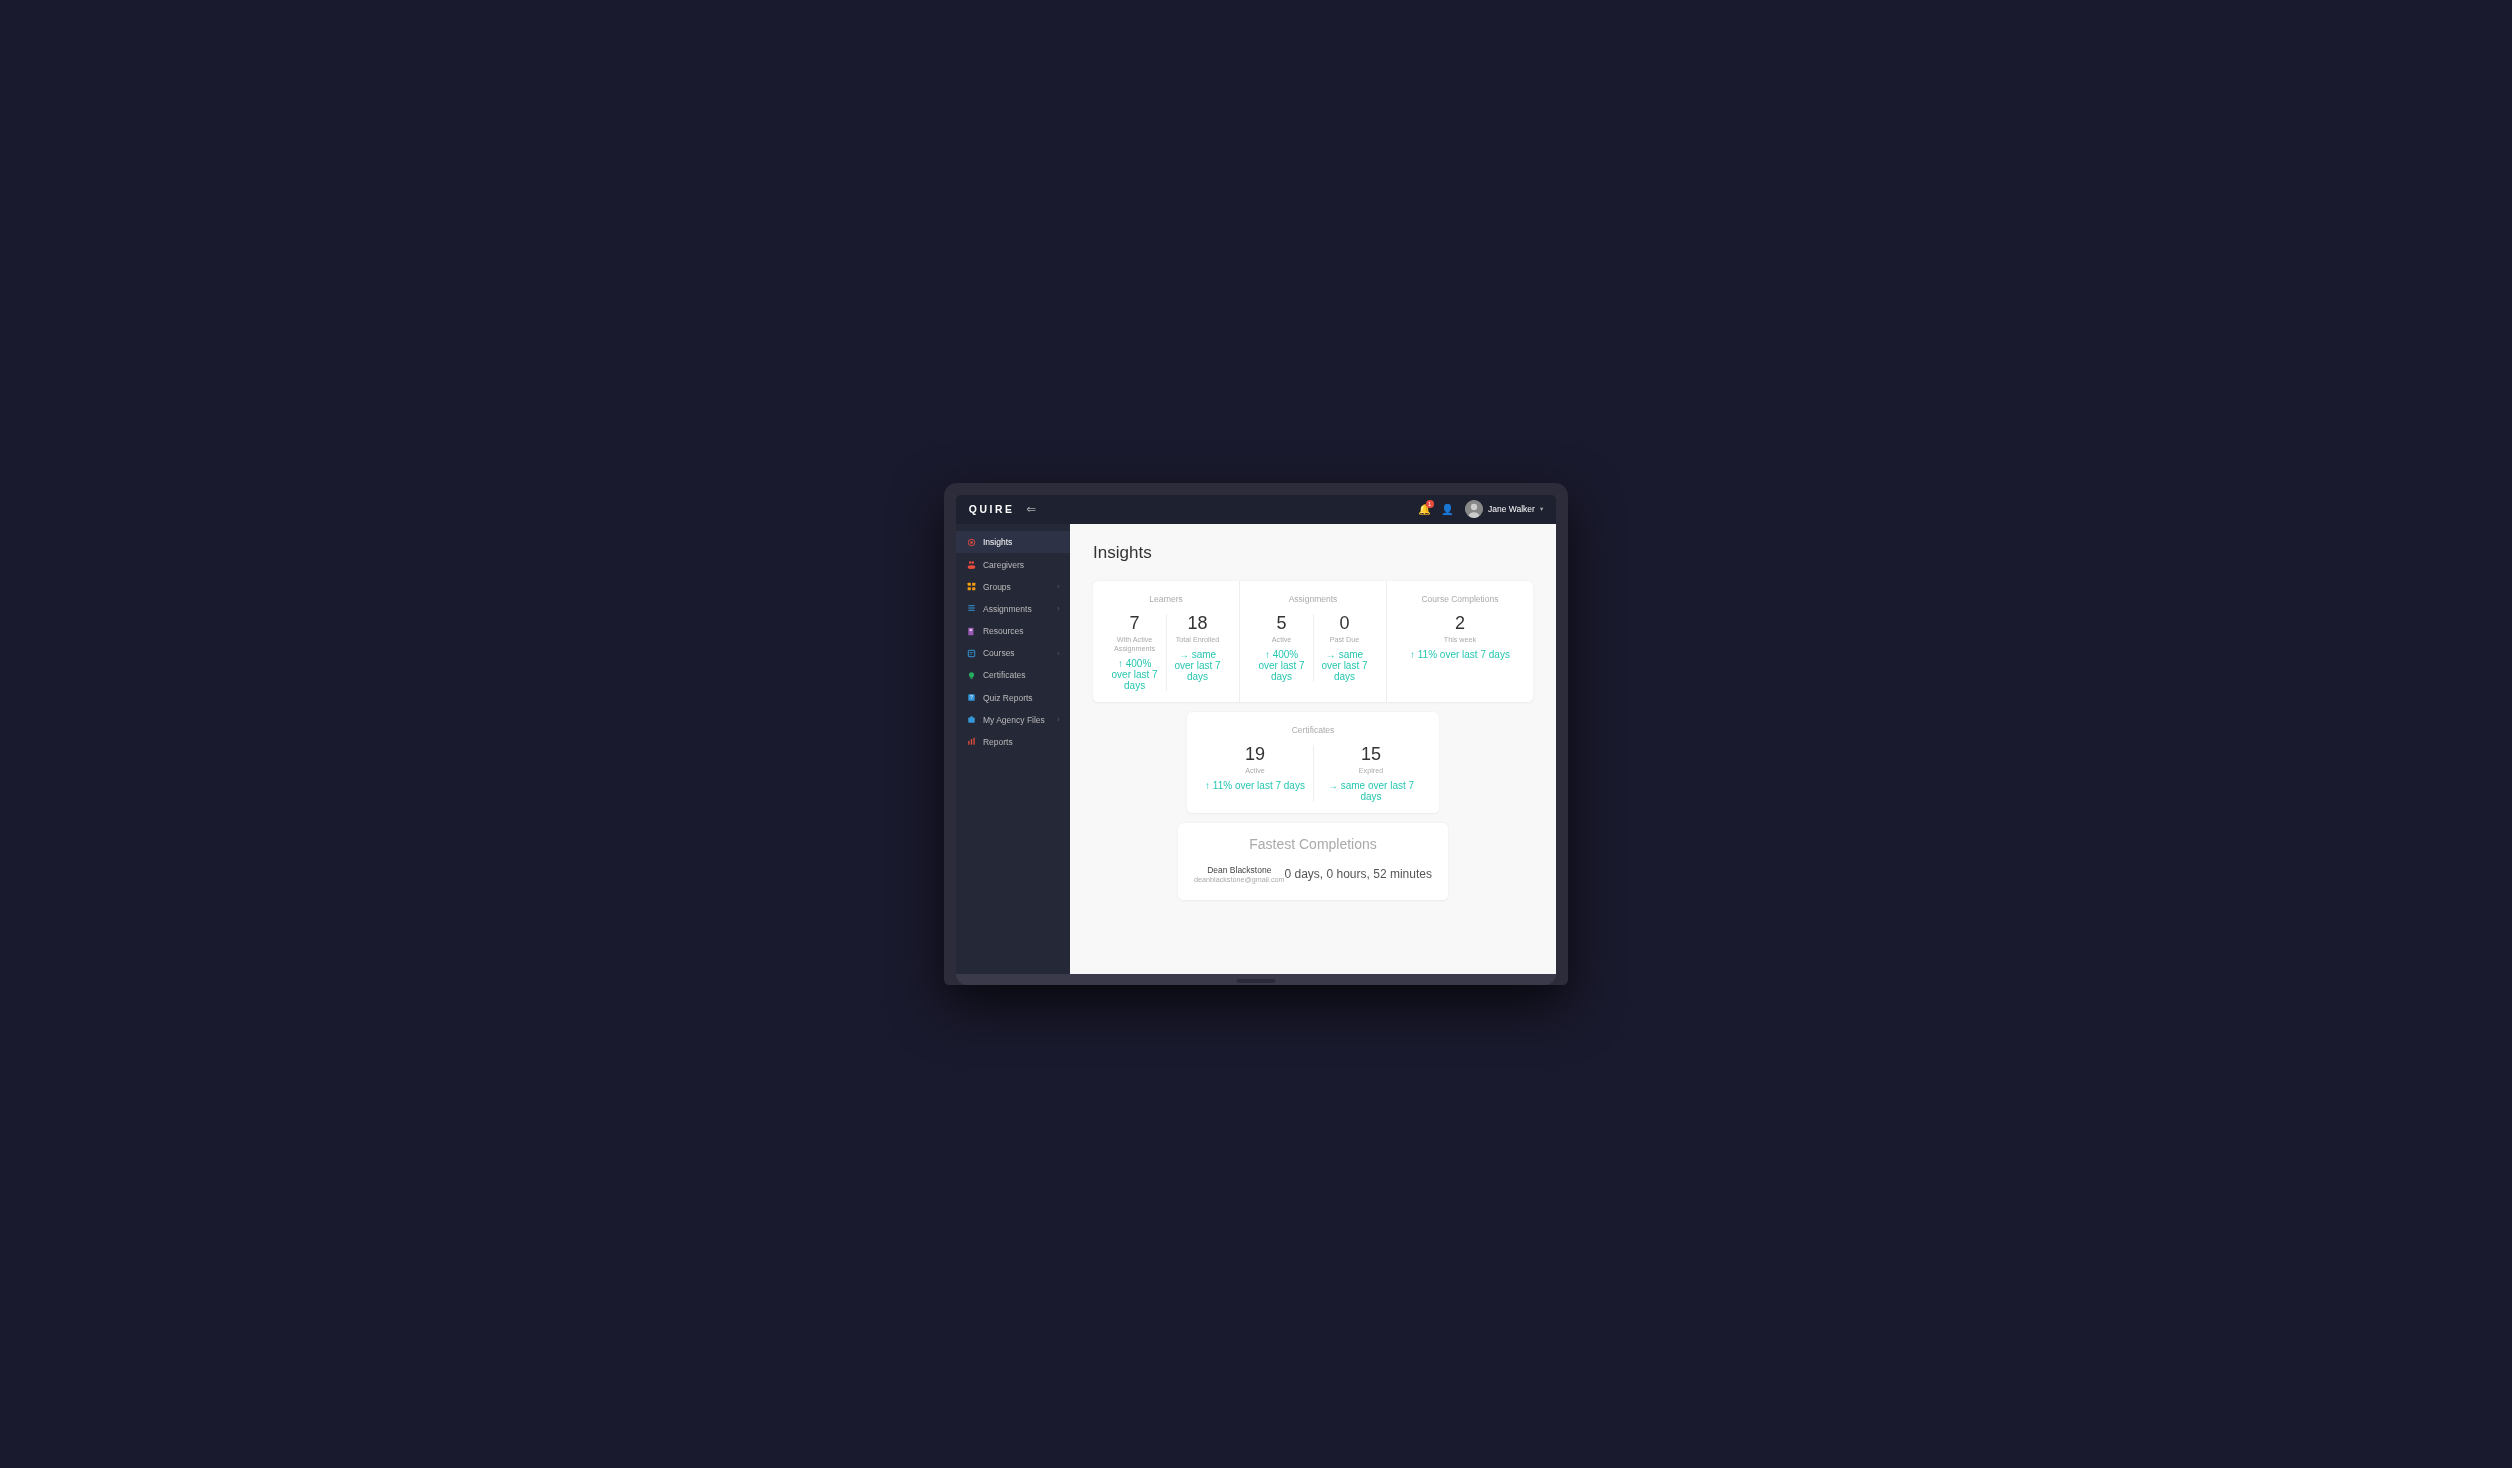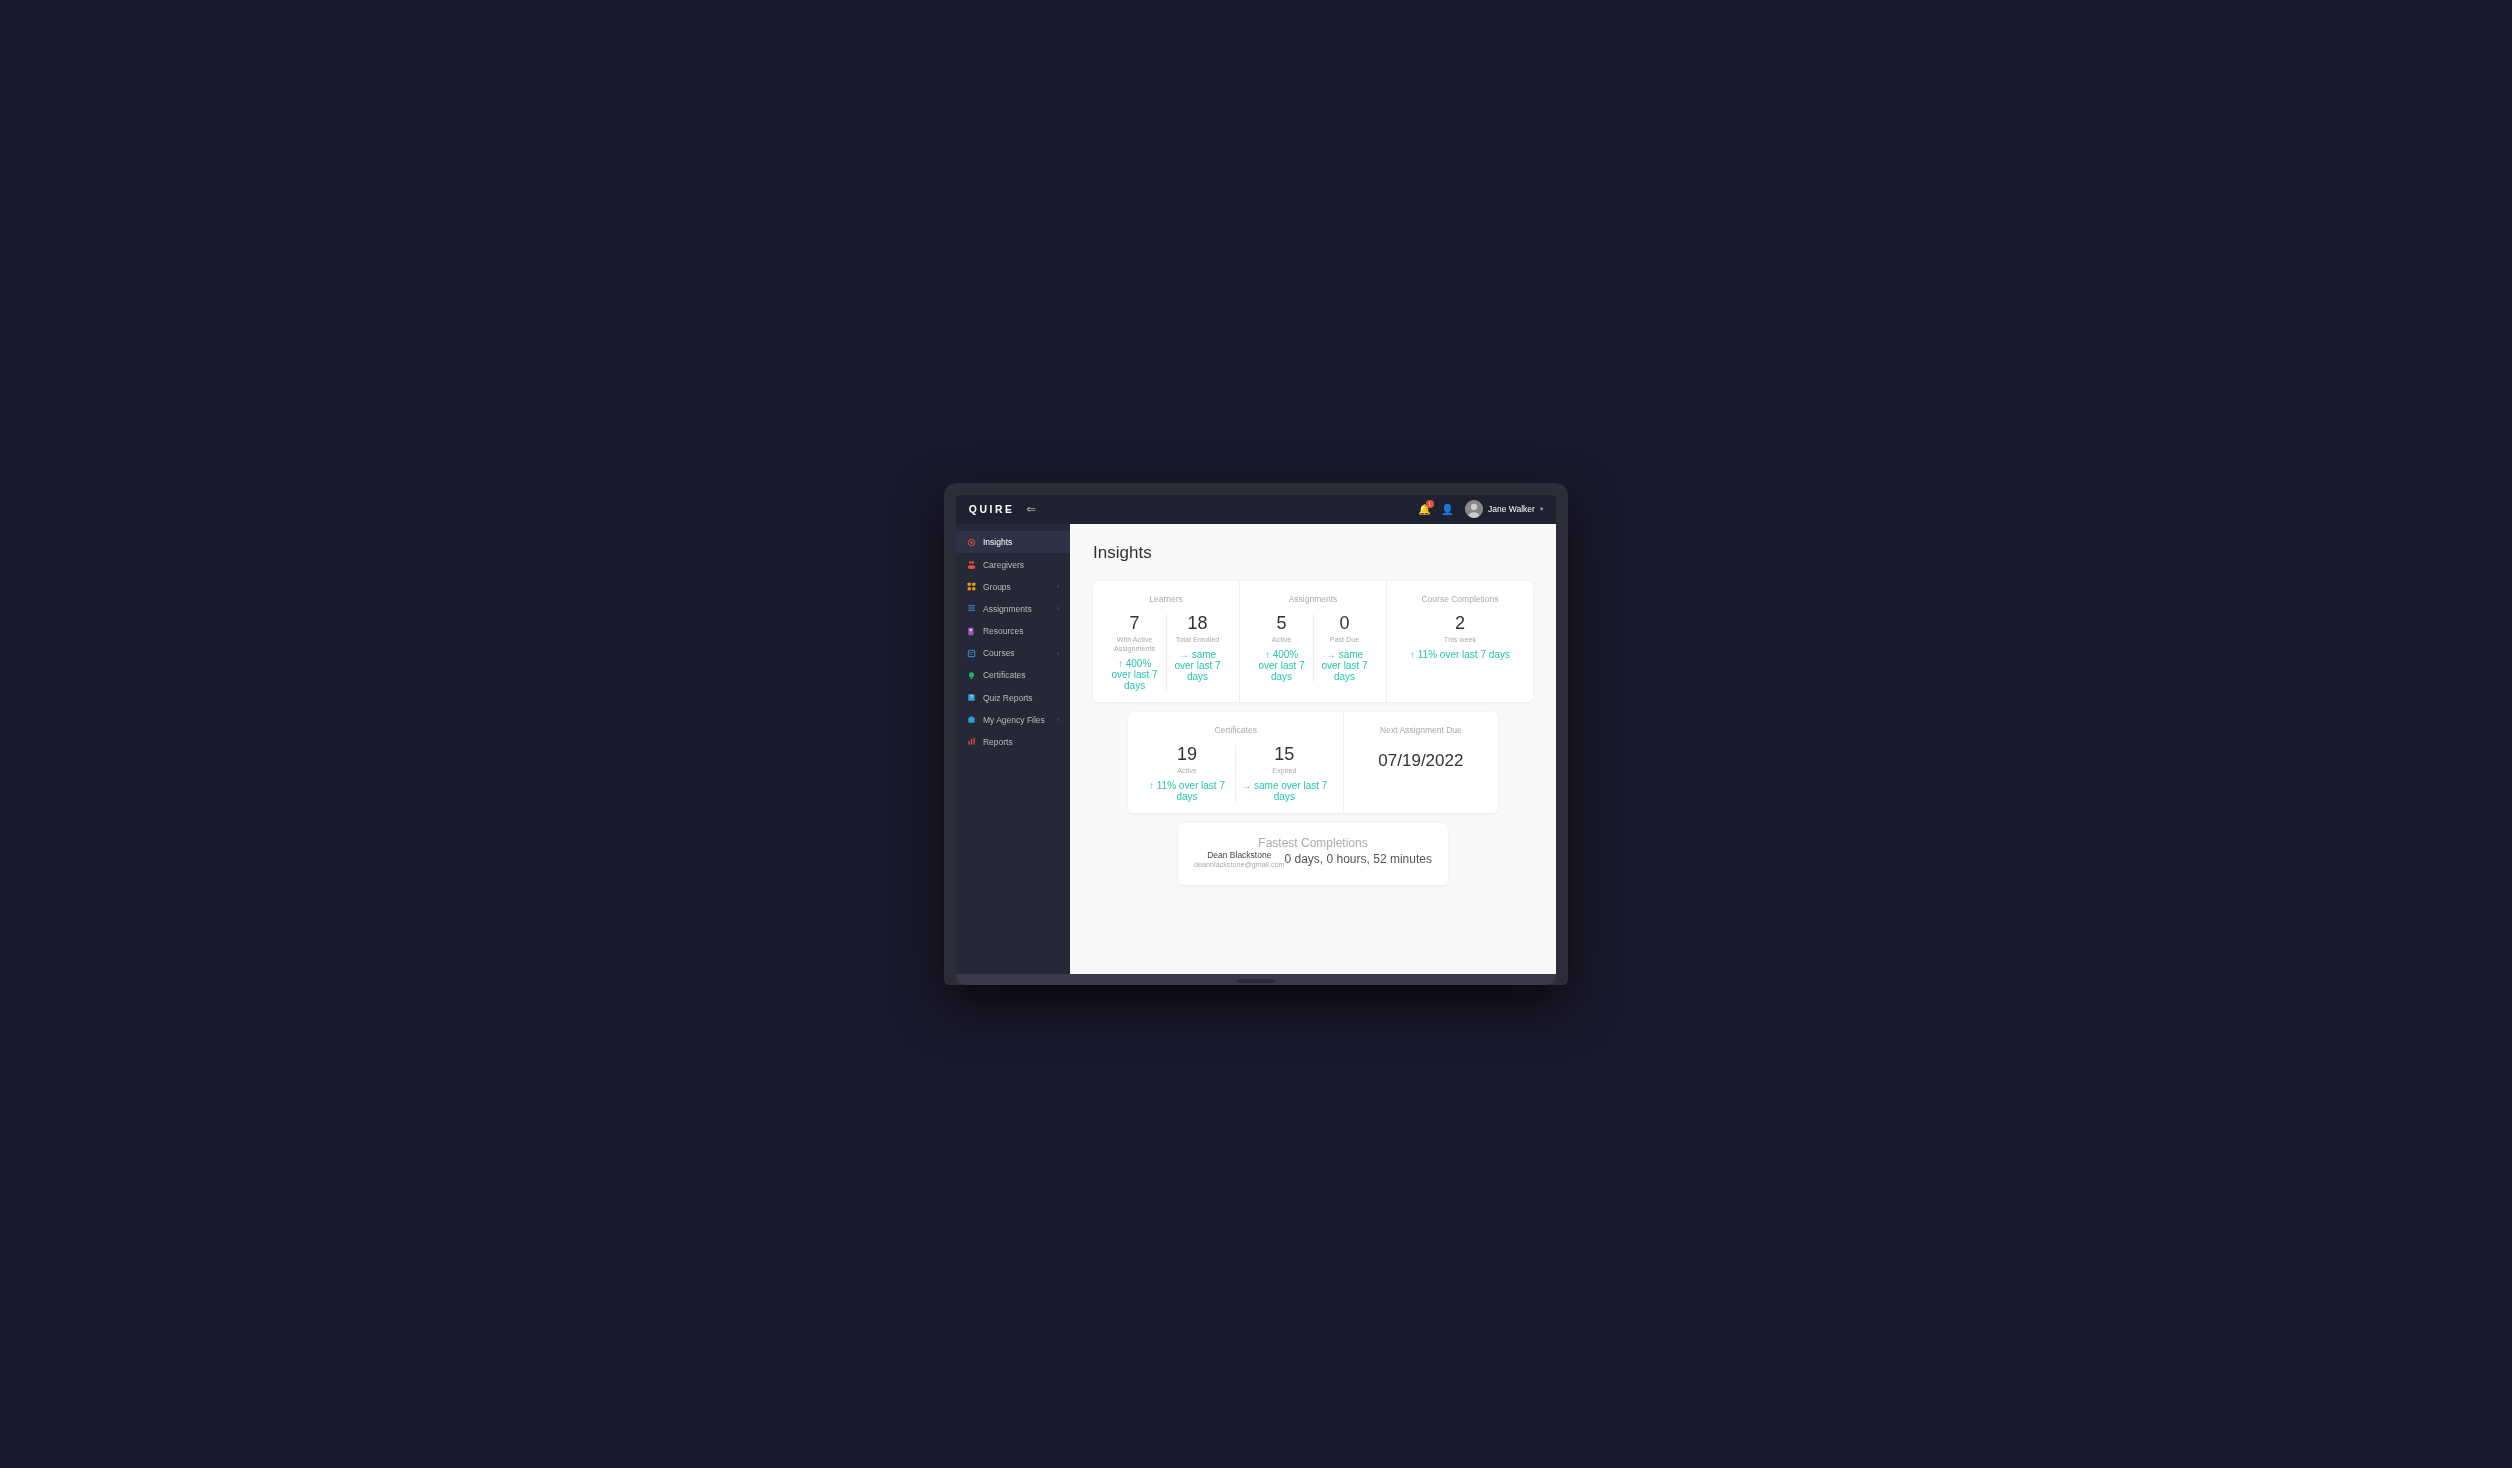--- a/index.html
+++ b/index.html
@@ -215,23 +215,24 @@
       overflow: hidden;
       box-shadow: 0 0.7px 2.6px rgba(0,0,0,0.06);
     }
     .completion-section {
       flex: 1;
       padding: 13px 15.6px 15.6px;
       border-right: 0.7px solid #eee;
     }
     .completion-section:last-child { border-right: none; }
     .completion-title {
-      font-size: 12px;
+      font-size: 14px;
       color: #aaa;
       text-align: center;
+      margin-bottom: 13px;
     }
     .completion-item {
       display: flex;
       align-items: center;
       justify-content: space-around;
     }
     .completion-person {
       text-align: center;
     }
     .completion-name {
@@ -494,24 +495,20 @@
                 </div>
                 <div class="stat-divider"></div>
                 <div class="stat-item">
                   <div class="stat-value">15</div>
                   <div class="stat-label">Expired</div>
                   <div class="stat-trend trend-same">same over last 7 days</div>
                 </div>
               </div>
             </div>
 
-            <div class="next-due-section" style="flex:1;">
-              <div class="next-due-title">Next Assignment Due</div>
-              <div class="next-due-date">07/19/2022</div>
-            </div>
 
           </div>
 
           <div class="completions-row">
 
             <div class="completion-section">
               <div class="completion-title">Fastest Completions</div>
               <div class="completion-item">
                 <div class="completion-person">
                   <div class="completion-name">Dean Blackstone</div>

